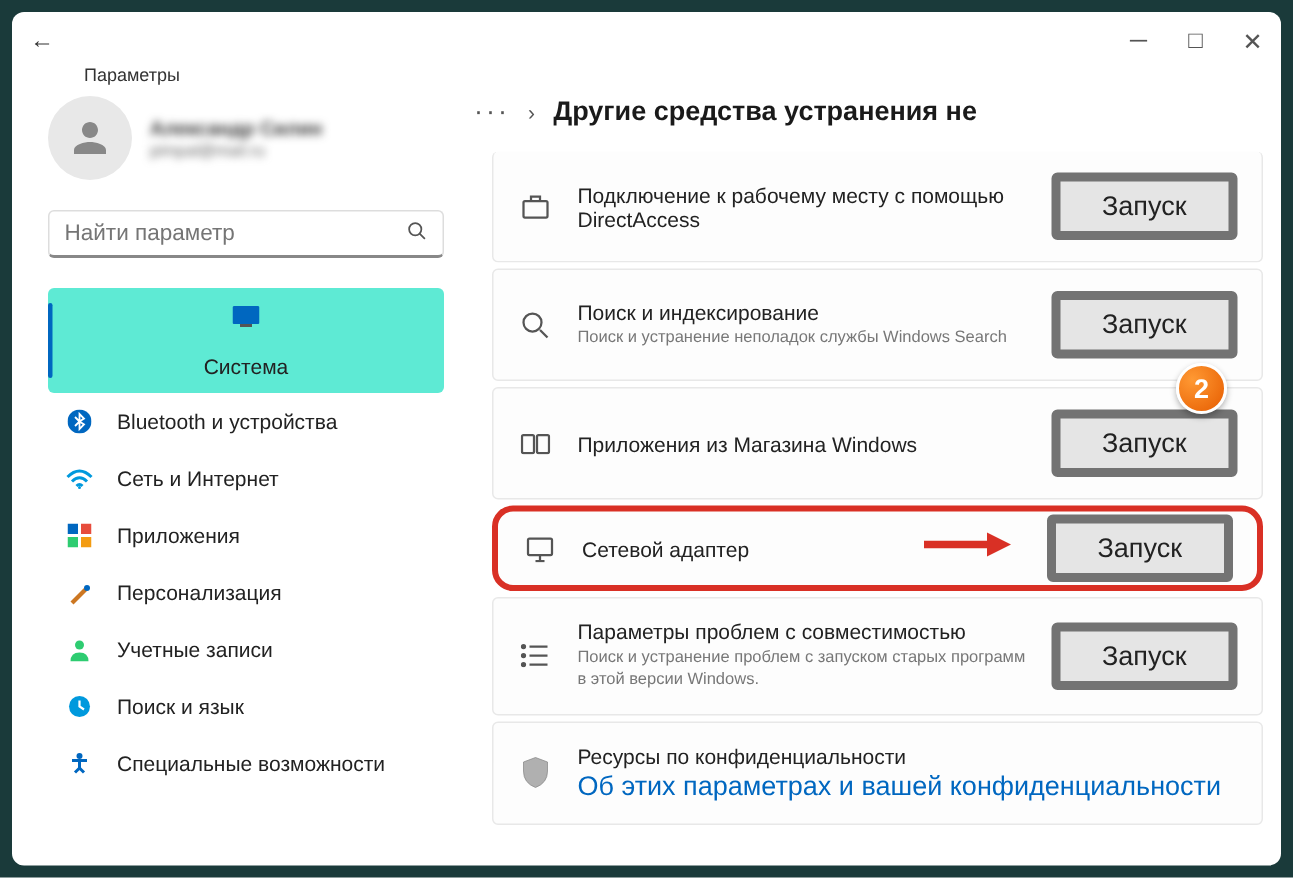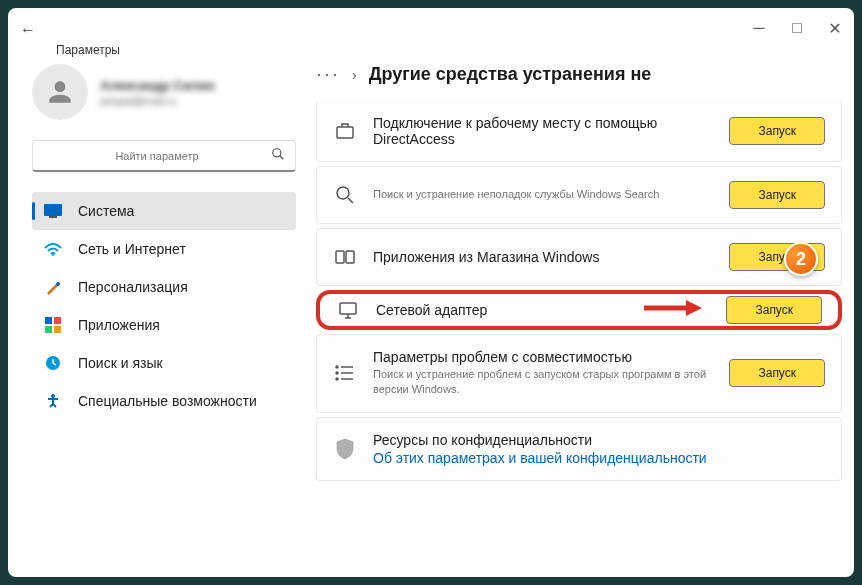--- a/index.html
+++ b/index.html
@@ -13,41 +13,41 @@
 .win-btn { width: 14px; height: 14px; display: flex; align-items: center; justify-content: center; cursor: pointer; }
 .content { display: flex; height: calc(100% - 40px); }
 .sidebar { width: 300px; padding: 16px 12px 0 24px; overflow: hidden; }
 .profile { display: flex; align-items: center; gap: 12px; margin-bottom: 20px; }
 .avatar { width: 56px; height: 56px; border-radius: 50%; background: #e8e8e8; display: flex; align-items: center; justify-content: center; }
 .avatar svg { width: 32px; height: 32px; fill: #888; }
 .profile-text { display: flex; flex-direction: column; gap: 2px; filter: blur(3px); }
 .profile-name { font-size: 13px; font-weight: 600; color: #333; }
 .profile-email { font-size: 11px; color: #666; }
 .search-box { display: flex; align-items: center; border: 1px solid #ddd; border-bottom: 2px solid #888; border-radius: 4px; padding: 6px 10px; margin-bottom: 20px; }
-.search-box input { border: none; outline: none; flex: 1; font-size: 11px; background: transparent; text-align: center; }
+.search-box input { border: none; outline: none; flex: 1; font-size: 15px; background: transparent; }
 .search-icon { font-size: 14px; color: #555; }
 .nav { display: flex; flex-direction: column; }
 .nav-item { display: flex; align-items: center; gap: 16px; padding: 10px 12px; border-radius: 4px; cursor: pointer; font-size: 14px; color: #222; }
-.nav-item.active { background: #e5e5e5; position: relative; }
+.nav-item.active { background: #5eead4; position: relative; flex-direction: column; }
 .nav-item.active::before { content: ''; position: absolute; left: 0; top: 10px; bottom: 10px; width: 3px; background: #0067c0; border-radius: 2px; }
 .nav-icon { width: 18px; height: 18px; display: flex; align-items: center; justify-content: center; }
 .main { flex: 1; padding: 16px 12px 0 8px; overflow: hidden; position: relative; }
 .header { display: flex; align-items: center; gap: 12px; margin-bottom: 16px; }
 .more-dots { font-size: 18px; color: #555; letter-spacing: 2px; }
 .chevron { font-size: 14px; color: #555; }
 .page-title { font-size: 18px; font-weight: 600; color: #1a1a1a; white-space: nowrap; overflow: hidden; }
 .items { display: flex; flex-direction: column; gap: 4px; }
-.item { display: flex; align-items: center; padding: 14px 16px; border: 1px solid #e8e8e8; border-radius: 4px; background: #fdfdfd; gap: 16px; }
+.item { display: flex; align-items: center; padding: 14px 16px; border: 1px solid #e8e8e8; border-radius: 4px; background: #fdfdfd; gap: 16px; margin-left: 12px; }
 .item.highlighted { border: 4px solid #d93025; border-radius: 14px; padding: 2px 16px; }
 .item-icon { width: 24px; display: flex; align-items: center; justify-content: center; color: #555; }
 .item-text { flex: 1; display: flex; flex-direction: column; gap: 2px; }
 .item-title { font-size: 14px; color: #222; }
 .item-desc { font-size: 11px; color: #777; line-height: 1.4; }
-.launch-btn { padding: 6px 28px; border: 1px solid #737373; border-radius: 4px; background: #fde047; font-size: 12px; cursor: pointer; color: #222; }
-.item-link { font-size: 14px; color: #0067c0; cursor: pointer; }
+.launch-btn { padding: 6px 28px; border: 6px solid #737373; border-radius: 4px; background: #e5e5e5; font-size: 18px; cursor: pointer; color: #222; }
+.item-link { font-size: 18px; color: #0067c0; cursor: pointer; }
 .arrow-annotation { position: absolute; left: 590px; top: 270px; pointer-events: none; }
 .arrow-svg { width: 60px; height: 20px; }
 .badge { position: absolute; right: 36px; top: 194px; width: 34px; height: 34px; border-radius: 50%; background: radial-gradient(circle at 30% 30%, #ff9933, #e65c00); color: #fff; display: flex; align-items: center; justify-content: center; font-weight: bold; font-size: 18px; border: 2px solid #fff; box-shadow: 0 2px 4px rgba(0,0,0,0.3); }
 </style>
 </head>
 <body>
 
 <div class="window">
   <div class="titlebar">
     <div class="titlebar-left">
@@ -88,46 +88,64 @@
           <span class="nav-icon">
               <svg width="18" height="14" viewBox="0 0 18 14">
                 <rect x="0" y="0" width="18" height="12" rx="1" fill="#0067c0"></rect>
                 <rect x="5" y="12" width="8" height="2" fill="#555"></rect>
               </svg>
             </span>
           <span>Система</span>
         </div>
         <div class="nav-item">
           <span class="nav-icon">
+              <svg width="16" height="16" viewBox="0 0 16 16">
+                <circle cx="8" cy="8" r="8" fill="#0067c0"></circle>
+                <path d="M8 3v10l3-3-3-2 3-2-3-3zm0 5L5 5m0 6l3-3" stroke="#fff" stroke-width="1.2" fill="none"></path>
+              </svg>
+            </span>
+          <span>Bluetooth и устройства</span>
+        </div>
+        <div class="nav-item">
+          <span class="nav-icon">
               <svg width="18" height="14" viewBox="0 0 18 14">
                 <path d="M1 6 Q9 -2 17 6 M4 9 Q9 4 14 9 M7 12 Q9 10 11 12" stroke="#0099dd" stroke-width="2" fill="none"></path>
                 <circle cx="9" cy="13" r="1" fill="#0099dd"></circle>
               </svg>
             </span>
           <span>Сеть и Интернет</span>
-        </div>
-        <div class="nav-item">
-          <span class="nav-icon">
-              <svg width="18" height="18" viewBox="0 0 18 18">
-                <path d="M3 15 L12 6 L14 8 L5 17 Z" fill="#cc7722"></path>
-                <circle cx="14" cy="6" r="2" fill="#0067c0"></circle>
-              </svg>
-            </span>
-          <span>Персонализация</span>
         </div>
         <div class="nav-item">
           <span class="nav-icon">
               <svg width="16" height="16" viewBox="0 0 16 16">
                 <rect x="0" y="0" width="7" height="7" fill="#0067c0"></rect>
                 <rect x="9" y="0" width="7" height="7" fill="#e74c3c"></rect>
                 <rect x="0" y="9" width="7" height="7" fill="#2ecc71"></rect>
                 <rect x="9" y="9" width="7" height="7" fill="#f39c12"></rect>
               </svg>
             </span>
           <span>Приложения</span>
+        </div>
+        <div class="nav-item">
+          <span class="nav-icon">
+              <svg width="18" height="18" viewBox="0 0 18 18">
+                <path d="M3 15 L12 6 L14 8 L5 17 Z" fill="#cc7722"></path>
+                <circle cx="14" cy="6" r="2" fill="#0067c0"></circle>
+              </svg>
+            </span>
+          <span>Персонализация</span>
+        </div>
+        <div class="nav-item">
+          <span class="nav-icon">
+              <svg width="16" height="16" viewBox="0 0 16 16">
+                <circle cx="8" cy="5" r="3" fill="#2ecc71"></circle>
+                <path d="M2 16 Q2 10 8 10 Q14 10 14 16 Z" fill="#2ecc71"></path>
+              </svg>
+            </span>
+          <span>Учетные записи</span>
         </div>
         <div class="nav-item">
           <span class="nav-icon">
               <svg width="16" height="16" viewBox="0 0 16 16">
                 <circle cx="8" cy="8" r="7" fill="#0099dd"></circle>
                 <path d="M8 4 v4 l3 2" stroke="#fff" stroke-width="1.5" fill="none"></path>
               </svg>
             </span>
           <span>Поиск и язык</span>
         </div>
@@ -165,20 +183,21 @@
         </div>
 
         <div class="item">
           <span class="item-icon">
               <svg width="20" height="20" viewBox="0 0 20 20" fill="none" stroke="#555" stroke-width="1.5">
                 <circle cx="8" cy="8" r="6"></circle>
                 <line x1="18" y1="18" x2="13" y2="13"></line>
               </svg>
             </span>
           <div class="item-text">
+            <span class="item-title">Поиск и индексирование</span>
             <span class="item-desc">Поиск и устранение неполадок службы Windows Search</span>
           </div>
           <button class="launch-btn">Запуск</button>
         </div>
 
         <div class="item">
           <span class="item-icon">
               <svg width="20" height="14" viewBox="0 0 20 14" fill="none" stroke="#555" stroke-width="1.5">
                 <rect x="1" y="1" width="8" height="12" rx="1"></rect>
                 <rect x="11" y="1" width="8" height="12" rx="1"></rect>

